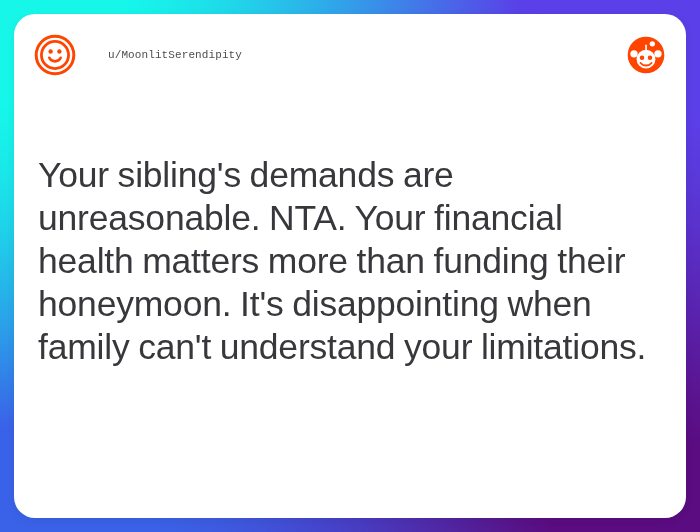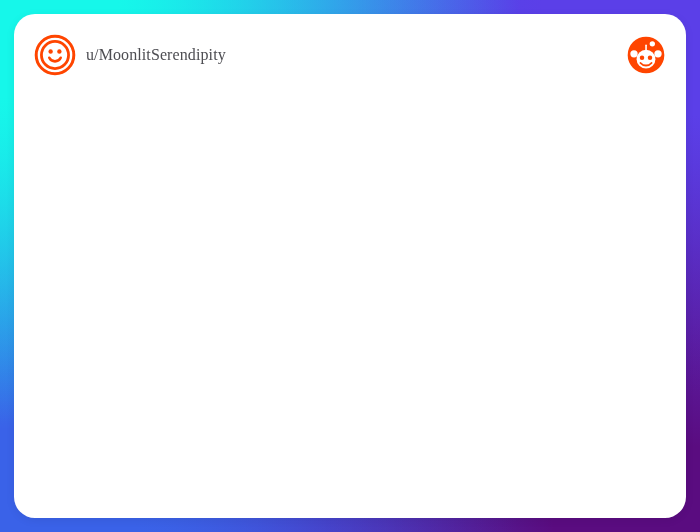--- a/index.html
+++ b/index.html
@@ -59,26 +59,26 @@
   }
 
   .avatar {
     width: 42px;
     height: 42px;
     flex: 0 0 42px;
     display: block;
   }
 
   .username {
-    margin-left: 10px;
-    font-size: 16px;
+    margin-left: 32px;
+    font-size: 11px;
     color: #4d4d52;
     letter-spacing: 0.1px;
     white-space: nowrap;
-    font-family: Liberation Serif, serif;
+    font-family: Liberation Mono, monospace;
   }
 
   .spacer { flex: 1 1 auto; }
 
   .brand-logo {
     width: 40px;
     height: 40px;
     flex: 0 0 40px;
     display: block;
   }
@@ -130,16 +130,17 @@
           <circle cx="31.6" cy="10.6" r="3.2"></circle>
           <rect x="23.1" y="11.4" width="1.9" height="8.6" rx="0.9"></rect>
         </g>
         <circle cx="19.2" cy="27.2" r="2.7" fill="#FF4500"></circle>
         <circle cx="28.8" cy="27.2" r="2.7" fill="#FF4500"></circle>
         <path d="M17.4 33.6 A8.6 8.6 0 0 0 30.6 33.6" fill="none" stroke="#FF4500" stroke-width="2.3" stroke-linecap="round"></path>
       </svg>
 
     </div>
 
+    <div class="post-body">Your sibling's demands are unreasonable. NTA. Your financial health matters more than funding their honeymoon. It's disappointing when family can't understand your limitations.</div>
 
   </div>
 
 </div>
 
 </body></html>

